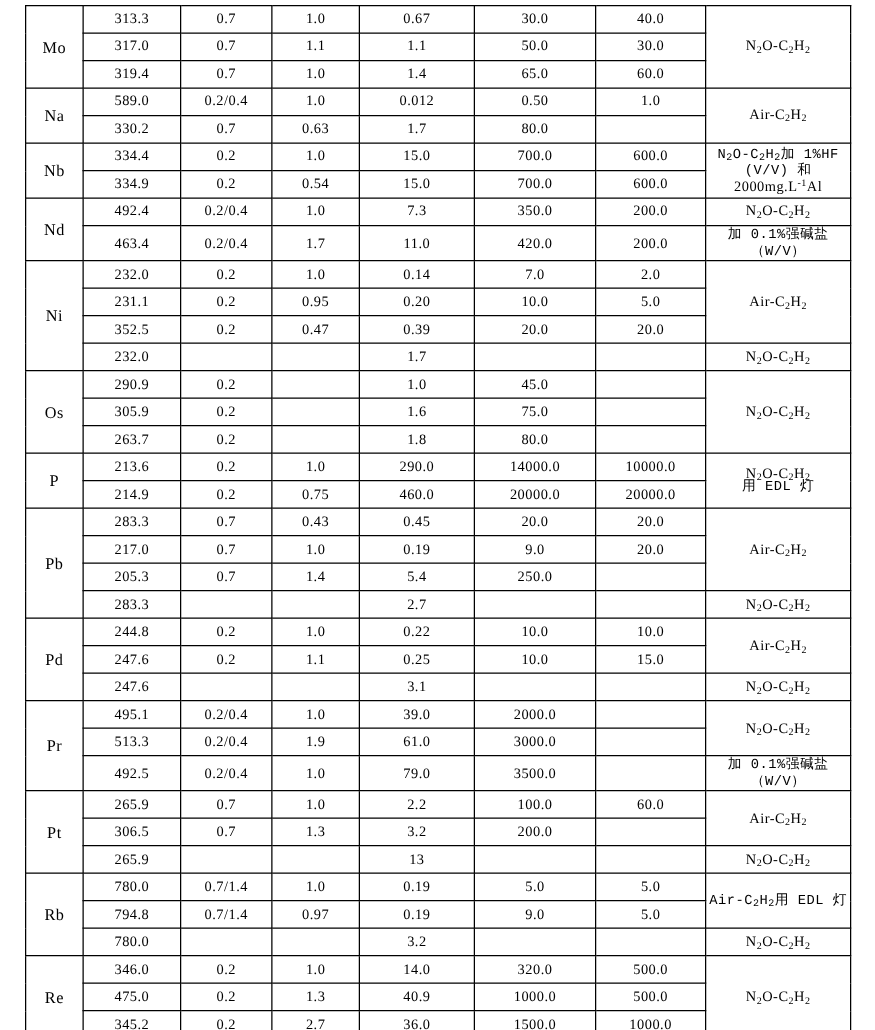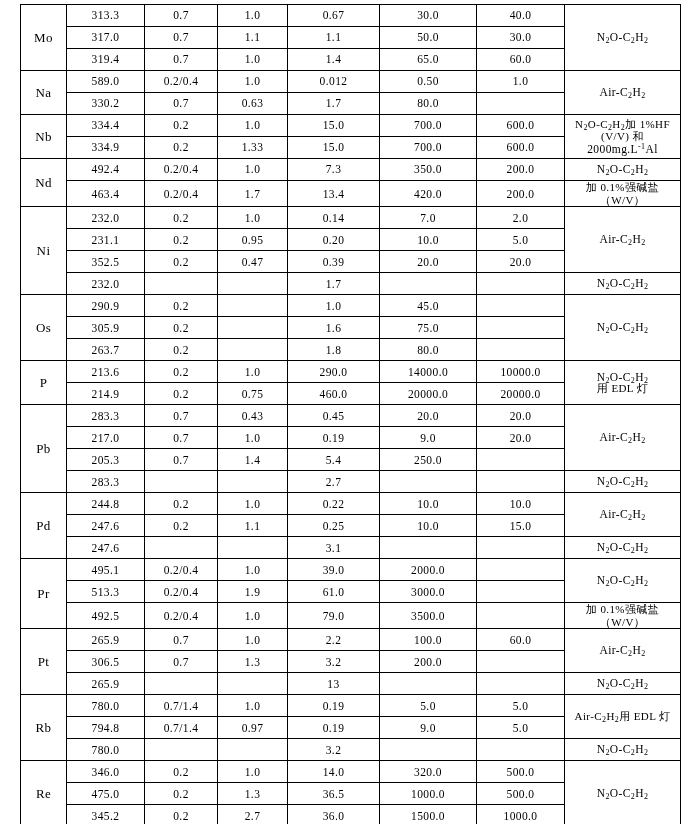--- a/index.html
+++ b/index.html
@@ -52,21 +52,21 @@
     vertical-align: baseline;
     position: relative;
     top: 2px;
   }
   sup {
     font-size: 8px;
     vertical-align: baseline;
     position: relative;
     top: -4px;
   }
-  .cjk { font-family: Liberation Serif, serif; font-size: 11px; }
+  .cjk { font-family: Liberation Mono, monospace; font-size: 11px; }
 </style>
 </head>
 <body>
 
 <div id="sheet">
   <table class="spec">
     <colgroup>
       <col style="width:46px">
       <col style="width:78px">
       <col style="width:73px">
@@ -127,40 +127,40 @@
           <td>0.2</td>
           <td>1.0</td>
           <td>15.0</td>
           <td>700.0</td>
           <td>600.0</td>
           <td class="cond" rowspan="2"><span class="cjk">N<sub>2</sub>O-C<sub>2</sub>H<sub>2</sub>加 1%HF (V/V) 和</span><span class="l2">2000mg.L<sup>-1</sup>Al</span></td>
         </tr>
         <tr>
           <td>334.9</td>
           <td>0.2</td>
-          <td>1.33</td>
+          <td>0.54</td>
           <td>15.0</td>
           <td>700.0</td>
           <td>600.0</td>
         </tr>
         <tr>
           <td class="elem" rowspan="2">Nd</td>
           <td>492.4</td>
           <td>0.2/0.4</td>
           <td>1.0</td>
           <td>7.3</td>
           <td>350.0</td>
           <td>200.0</td>
           <td class="cond" rowspan="1"><span>N<sub>2</sub>O-C<sub>2</sub>H<sub>2</sub></span></td>
         </tr>
         <tr>
           <td>463.4</td>
           <td>0.2/0.4</td>
           <td>1.7</td>
-          <td>13.4</td>
+          <td>11.0</td>
           <td>420.0</td>
           <td>200.0</td>
           <td class="cond" rowspan="1"><span class="cjk">加 0.1%强碱盐（W/V）</span></td>
         </tr>
         <tr>
           <td class="elem" rowspan="4">Ni</td>
           <td>232.0</td>
           <td>0.2</td>
           <td>1.0</td>
           <td>0.14</td>
@@ -387,21 +387,21 @@
           <td>1.0</td>
           <td>14.0</td>
           <td>320.0</td>
           <td>500.0</td>
           <td class="cond" rowspan="3"><span>N<sub>2</sub>O-C<sub>2</sub>H<sub>2</sub></span></td>
         </tr>
         <tr>
           <td>475.0</td>
           <td>0.2</td>
           <td>1.3</td>
-          <td>36.5</td>
+          <td>40.9</td>
           <td>1000.0</td>
           <td>500.0</td>
         </tr>
         <tr>
           <td>345.2</td>
           <td>0.2</td>
           <td>2.7</td>
           <td>36.0</td>
           <td>1500.0</td>
           <td>1000.0</td>

